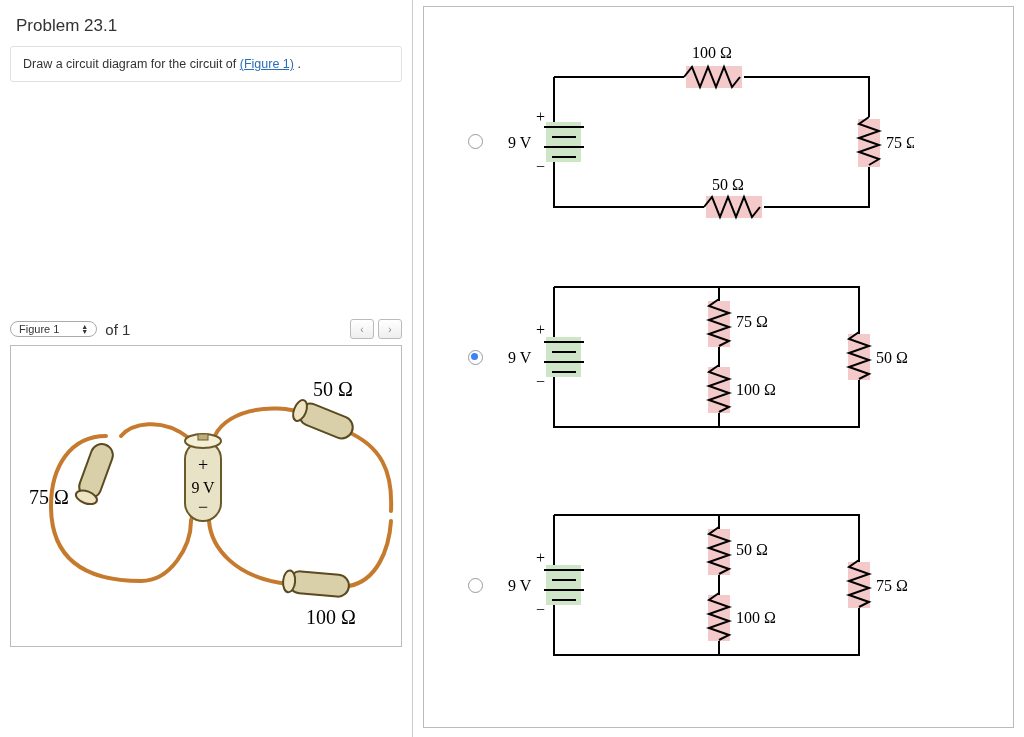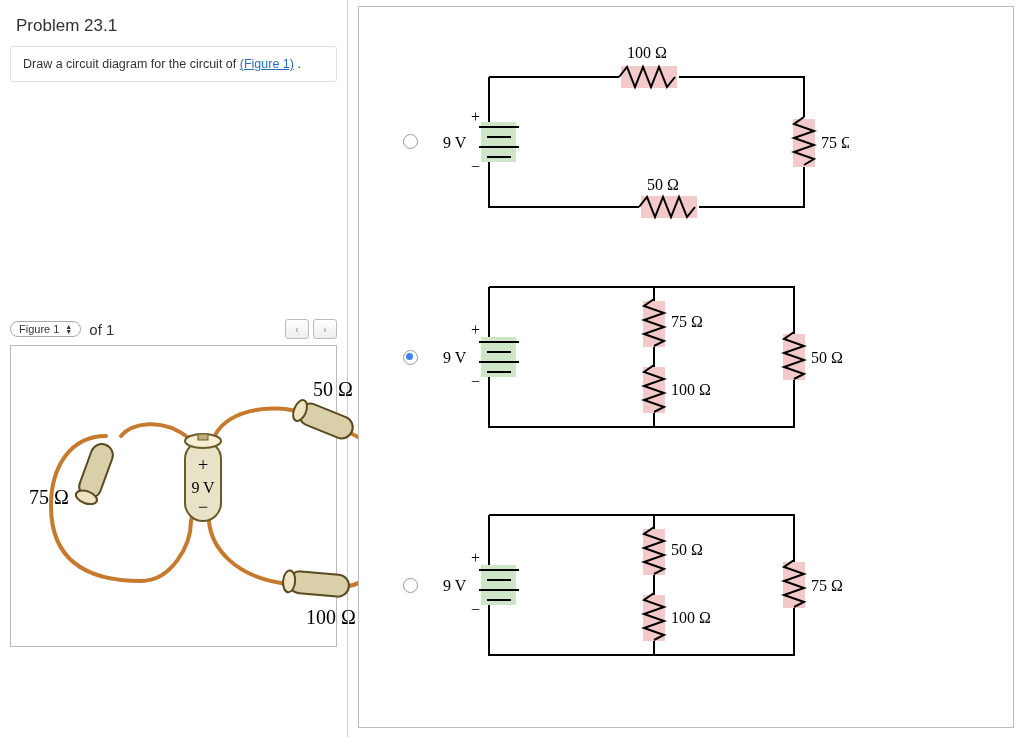--- a/index.html
+++ b/index.html
@@ -7,21 +7,21 @@
     font-family: Arial, Helvetica, sans-serif;
     font-size: 13px;
     color: #333;
     background: #fff;
     width: 1024px;
     height: 737px;
     overflow: hidden;
     display: flex;
   }
   .left-panel {
-    width: 348px;
+    width: 413px;
     border-right: 1px solid #ccc;
     padding: 12px 10px;
     box-sizing: border-box;
     position: relative;
   }
   .problem-title {
     font-size: 17px;
     padding: 4px 6px 10px 6px;
   }
   .prompt-box {
@@ -43,21 +43,21 @@
     gap: 4px;
   }
   .figure-select {
     display: inline-flex;
     align-items: center;
     border: 1px solid #aaa;
     border-radius: 10px;
     padding: 1px 8px;
     font-size: 11px;
     background: #fff;
-    gap: 6px;
+    gap: 22px;
   }
   .updown {
     display: inline-flex;
     flex-direction: column;
     line-height: 5px;
     font-size: 7px;
     color: #333;
   }
   .of-text {
     font-size: 15px;

